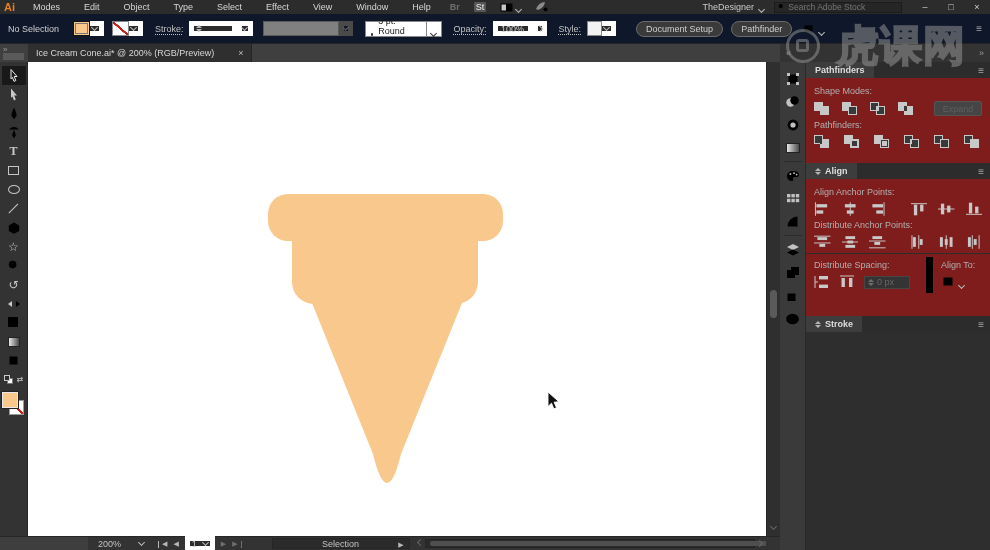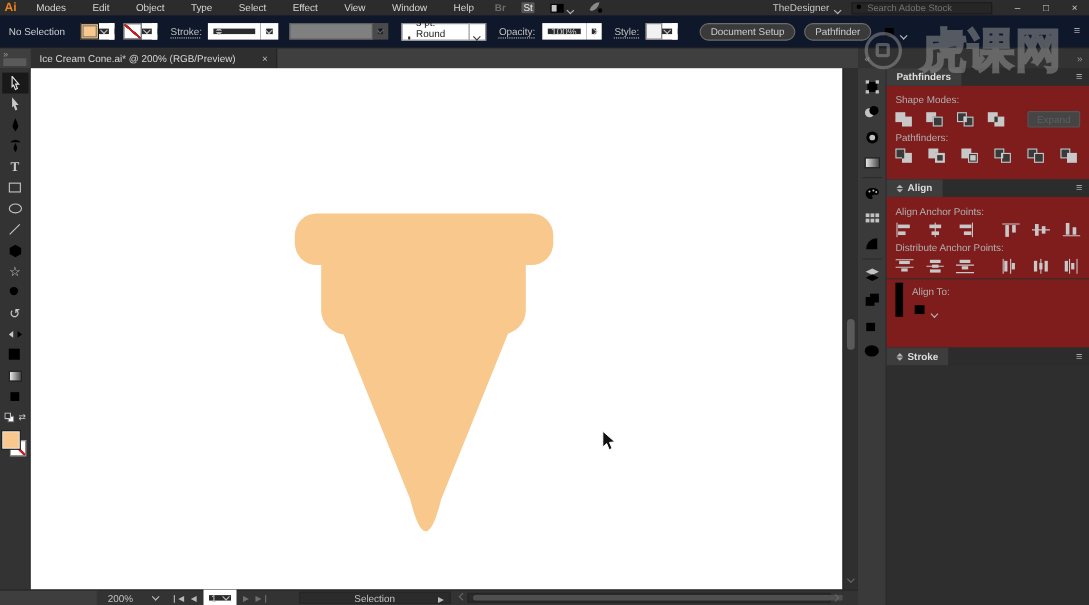--- a/index.html
+++ b/index.html
@@ -523,20 +523,43 @@
             <rect x="12" y="2" width="3" height="10" stroke="none"></rect>
           </svg>
         <svg class="al" width="17" height="14" viewBox="0 0 17 14">
             <rect x="2" y="2" width="3" height="10" stroke="none"></rect>
             <line x1="6.5" y1="0" x2="6.5" y2="14"></line>
             <rect x="8" y="4" width="3" height="6" stroke="none"></rect>
             <line x1="13.5" y1="0" x2="13.5" y2="14"></line>
           </svg>
       </div>
       <div style="border-top:1px solid #2d2d2d;margin:3px -8px 0;padding:3px 8px 0;display:flex">
+        <div style="flex:1">
+          <div class="plabel">Distribute Spacing:</div>
+          <div class="icrow" style="gap:9px">
+            <svg class="al" width="16" height="14" viewBox="0 0 16 14">
+                <line x1="1" y1="1" x2="1" y2="13"></line>
+                <path d="M1,7 L4,7" fill="none"></path>
+                <rect x="5" y="1" width="9" height="3.4" stroke="none"></rect>
+                <rect x="5" y="9.6" width="9" height="3.4" stroke="none"></rect>
+              </svg>
+            <svg class="al" width="16" height="14" viewBox="0 0 16 14">
+                <line x1="1" y1="1" x2="15" y2="1"></line>
+                <rect x="2.5" y="3" width="3.4" height="9" stroke="none"></rect>
+                <rect x="10" y="3" width="3.4" height="9" stroke="none"></rect>
+              </svg>
+            <span class="stepper">
+              <span class="updn" style="opacity:.45">
+                  <i class="u"></i>
+                  <i class="d"></i>
+                </span>
+              <span>0 px</span>
+            </span>
+          </div>
+        </div>
         <div style="width:56px;border-left:7px solid #000000;padding-left:8px">
           <div class="plabel">Align To:</div>
           <span class="flex" style="gap:4px">
             <svg width="14" height="13" viewBox="0 0 14 13">
                 <rect x="2.5" y="2.5" width="9" height="8" class="i"></rect>
                 <path d="M2.5,0 L2.5,2.5 M0,2.5 L2.5,2.5" class="i"></path>
               </svg>
             <span class="chev"></span>
           </span>
         </div>

